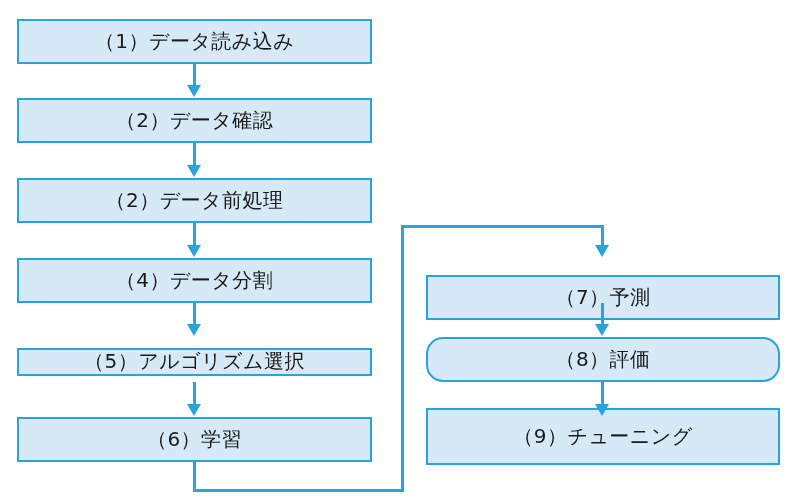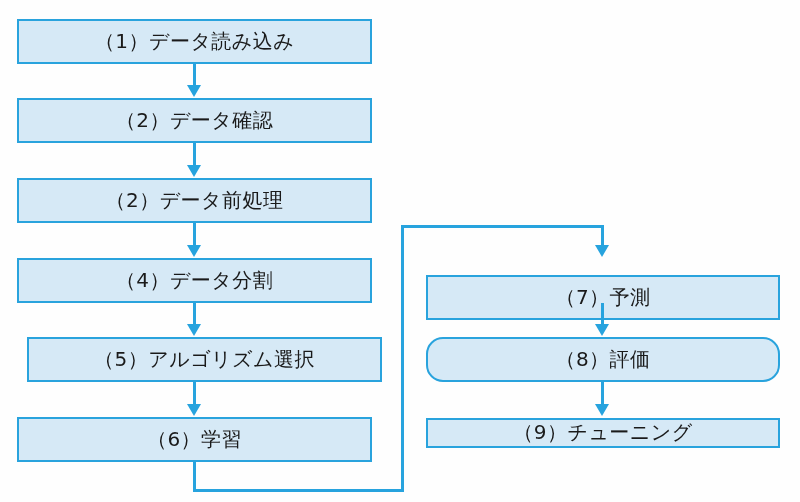--- a/index.html
+++ b/index.html
@@ -75,37 +75,37 @@
   </div>
 
   <div class="node" style="left:17px; top:178px; width:355px; height:45px;">
     <span class="node-label">（2）データ前処理</span>
   </div>
 
   <div class="node" style="left:17px; top:258px; width:355px; height:45px;">
     <span class="node-label">（4）データ分割</span>
   </div>
 
-  <div class="node" style="left:17px; top:337px; width:355px; height:45px;margin-left:10px;">
+  <div class="node" style="left:17px; top:348px; width:355px; height:28px;">
     <span class="node-label">（5）アルゴリズム選択</span>
   </div>
 
   <div class="node" style="left:17px; top:417px; width:355px; height:45px;">
     <span class="node-label">（6）学習</span>
   </div>
 
   <div class="node" style="left:426px; top:258px; width:354px; height:45px;margin-top:17px;">
     <span class="node-label">（7）予測</span>
   </div>
 
   <div class="node" style="left:426px; top:337px; width:354px; height:45px;border-radius:17px;">
     <span class="node-label">（8）評価</span>
   </div>
 
-  <div class="node" style="left:426px; top:418px; width:354px; height:30px;">
+  <div class="node" style="left:426px; top:408px; width:354px; height:57px;">
     <span class="node-label">（9）チューニング</span>
   </div>
 
   <div class="arrow-v" style="left:193px; top:64px; height:22px;"></div>
   <div class="arrow-head-down" style="left:187px; top:85px;"></div>
 
   <div class="arrow-v" style="left:193px; top:143px; height:23px;"></div>
   <div class="arrow-head-down" style="left:187px; top:165px;"></div>
 
   <div class="arrow-v" style="left:193px; top:223px; height:23px;"></div>

